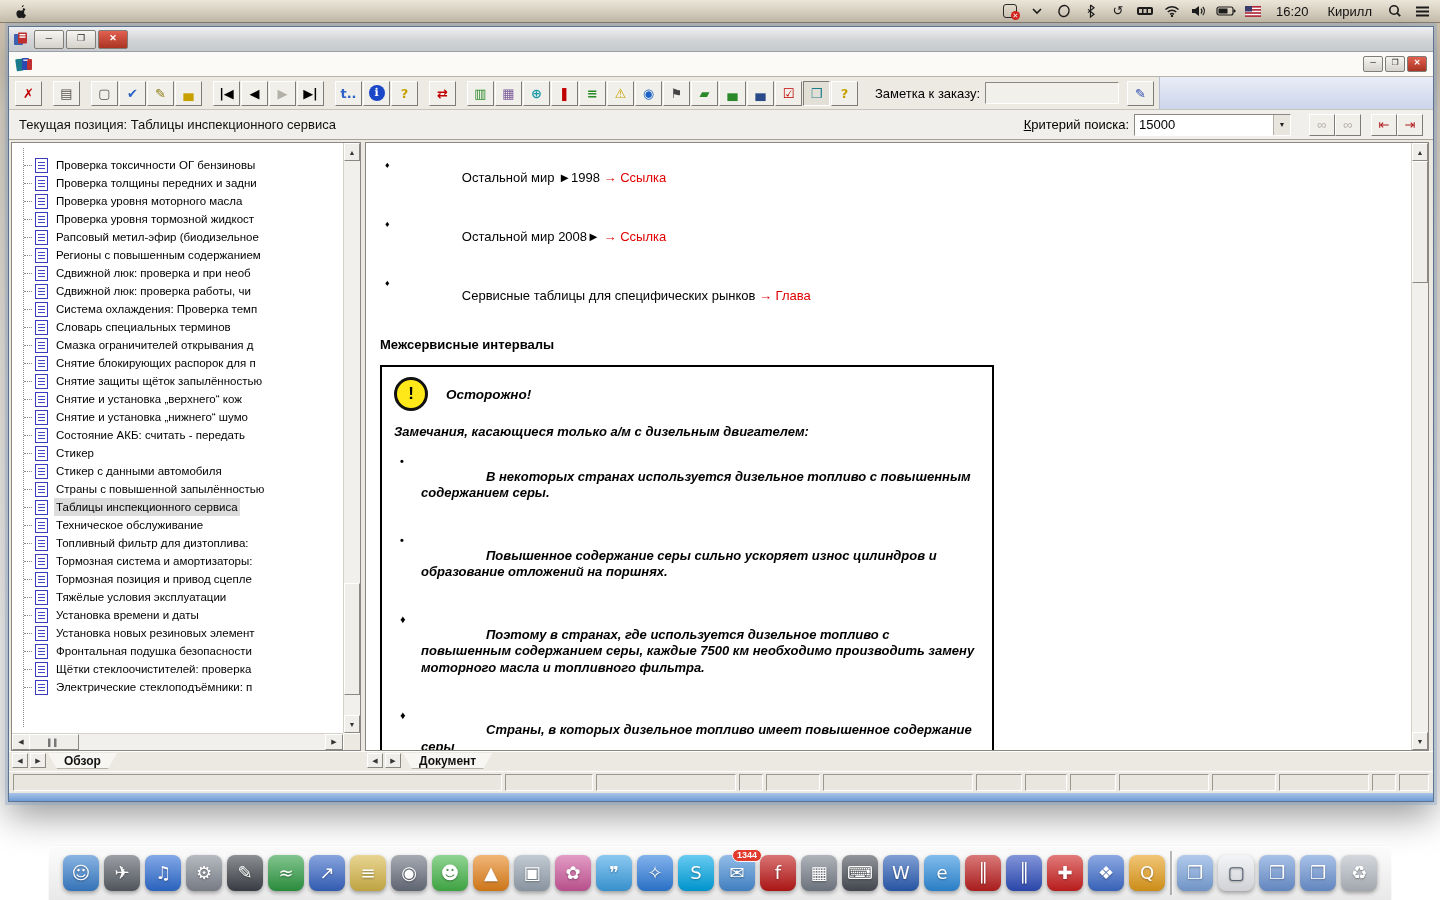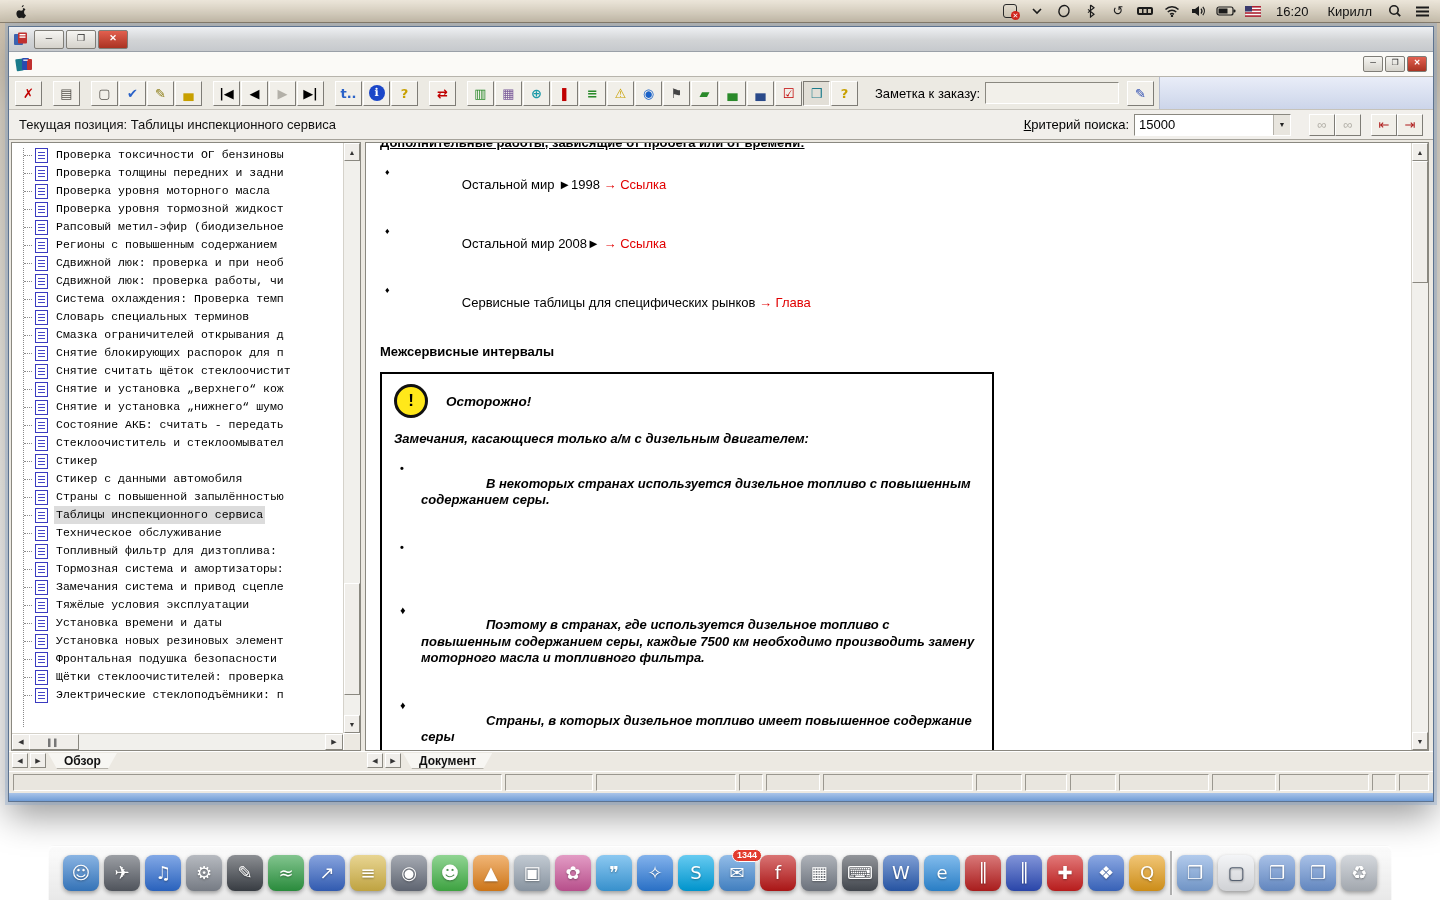--- a/index.html
+++ b/index.html
@@ -63,22 +63,22 @@
   .combo .val{flex:1;font-size:13px;padding:2px 4px;white-space:nowrap;overflow:hidden}
   .combo .arrow{width:16px;background:#e8e5de;border-left:1px solid #b5b2aa;font-size:7px;display:flex;align-items:center;justify-content:center;color:#222}
   .sbtn{width:26px;height:22px;display:flex;align-items:center;justify-content:center;background:#f1efe9;
     border:1px solid;border-color:#fff #7e7c76 #7e7c76 #fff;padding:0}
   .sbtn .tglyph{font-size:13px;color:var(--fg,#333)}
   .sbtn.disabled .tglyph{color:#b3b0a8}
   .sgap{width:8px}
   
   .main{flex:1;display:flex;min-height:0;background:#ece9e2;padding:2px 4px 0 2px}
   .treepane{position:relative;width:348px;background:#fff;border:1px solid #8a8880;flex:none}
-  .tree{position:absolute;left:1px;top:1px;right:17px;bottom:17px;overflow:hidden;padding-top:2px;
-    font-family:Liberation Mono, monospace}
+  .tree{position:absolute;left:1px;top:1px;right:17px;bottom:17px;overflow:hidden;padding-top:12px;
+    font-family:Liberation Sans, sans-serif}
   .tree::before{content:"";position:absolute;left:10px;top:4px;bottom:6px;border-left:1px dotted #8a8a8a}
   .tree-item{position:relative;height:18px;line-height:18px;padding-left:22px;display:flex;align-items:center;white-space:nowrap}
   .tree-item::before{content:"";position:absolute;left:11px;top:9px;width:8px;border-top:1px dotted #8a8a8a}
   .dico{flex:none;width:11px;height:13px;margin-right:6px;background:#fff;border:1px solid #3a3ac0;position:relative}
   .dico::after{content:"";position:absolute;left:2px;right:2px;top:3px;bottom:2px;
     background:repeating-linear-gradient(180deg,#4444c8 0 1px,transparent 1px 3px)}
   .tlabel{font-size:11.5px;color:#000;padding:0 2px}
   .tree-item.selected .tlabel{background:#dcdcdc}
   .vscroll{position:absolute;top:0;right:0;bottom:17px;width:16px;background:#f1f0ec;border-left:1px solid #d5d2ca}
   .vscroll .sb{position:absolute;left:0;right:0;height:16px}
@@ -454,40 +454,36 @@
             <div class="tree-item">
               <span class="dico"></span>
               <span class="tlabel">Смазка ограничителей открывания д</span>
             </div>
             <div class="tree-item">
               <span class="dico"></span>
               <span class="tlabel">Снятие блокирующих распорок для п</span>
             </div>
             <div class="tree-item">
               <span class="dico"></span>
-              <span class="tlabel">Снятие считать щёток стеклоочистит</span>
+              <span class="tlabel">Снятие защиты щёток запылённостью</span>
             </div>
             <div class="tree-item">
               <span class="dico"></span>
               <span class="tlabel">Снятие и установка „верхнего“ кож</span>
             </div>
             <div class="tree-item">
               <span class="dico"></span>
               <span class="tlabel">Снятие и установка „нижнего“ шумо</span>
             </div>
             <div class="tree-item">
               <span class="dico"></span>
               <span class="tlabel">Состояние АКБ: считать - передать</span>
             </div>
             <div class="tree-item">
               <span class="dico"></span>
-              <span class="tlabel">Стеклоочиститель и стеклоомывател</span>
-            </div>
-            <div class="tree-item">
-              <span class="dico"></span>
               <span class="tlabel">Стикер</span>
             </div>
             <div class="tree-item">
               <span class="dico"></span>
               <span class="tlabel">Стикер с данными автомобиля</span>
             </div>
             <div class="tree-item">
               <span class="dico"></span>
               <span class="tlabel">Страны с повышенной запылённостью</span>
             </div>
@@ -502,21 +498,21 @@
             <div class="tree-item">
               <span class="dico"></span>
               <span class="tlabel">Топливный фильтр для дизтоплива:</span>
             </div>
             <div class="tree-item">
               <span class="dico"></span>
               <span class="tlabel">Тормозная система и амортизаторы:</span>
             </div>
             <div class="tree-item">
               <span class="dico"></span>
-              <span class="tlabel">Замечания система и привод сцепле</span>
+              <span class="tlabel">Тормозная позиция и привод сцепле</span>
             </div>
             <div class="tree-item">
               <span class="dico"></span>
               <span class="tlabel">Тяжёлые условия эксплуатации</span>
             </div>
             <div class="tree-item">
               <span class="dico"></span>
               <span class="tlabel">Установка времени и даты</span>
             </div>
             <div class="tree-item">
@@ -544,21 +540,20 @@
         <div class="hscroll">
           <span class="sb left">◀</span>
           <span class="hthumb">▌▌</span>
           <span class="sb right">▶</span>
         </div>
         <div class="corner"></div>
       </div>
 
       <div class="docpane">
         <div class="doccontent">
-          <span class="cliphead">Дополнительные работы, зависящие от пробега или от времени:</span>
 
           <div>
             <div class="dbullet">
                 <span class="dm">♦</span><span>Остальной мир ►1998 </span><span class="link">→ Ссылка</span>
               </div>
               <div class="dbullet">
                 <span class="dm">♦</span><span>Остальной мир 2008► </span><span class="link">→ Ссылка</span>
               </div>
               <div class="dbullet">
                 <span class="dm">♦</span><span>Сервисные таблицы для специфических рынков </span><span class="link">→ Глава</span>
@@ -571,21 +566,21 @@
             <div class="warnhead">
               <span class="warnico">!</span>
               <span class="warntitle">Осторожно!</span>
             </div>
             <div class="warnintro">Замечания, касающиеся только а/м с дизельным двигателем:</div>
             <div>
               <div class="witem">
                   <span class="wb">•</span><span>В некоторых странах используется дизельное топливо с повышенным содержанием серы.</span>
                 </div>
                 <div class="witem">
-                  <span class="wb">•</span>
+                  <span class="wb">•</span><span>Повышенное содержание серы сильно ускоряет износ цилиндров и образование отложений на поршнях.</span>
                 </div>
                 <div class="witem">
                   <span class="wb">♦</span><span>Поэтому в странах, где используется дизельное топливо с повышенным содержанием серы, каждые 7500 км необходимо производить замену моторного масла и топливного фильтра.</span>
                 </div>
                 <div class="witem">
                   <span class="wb">♦</span><span>Страны, в которых дизельное топливо имеет повышенное содержание серы
 </span>
                 </div>
             </div>
           </div>

